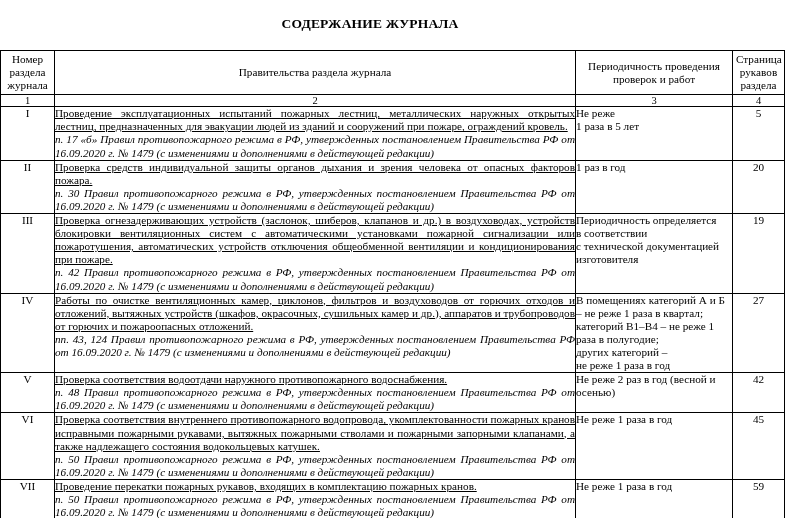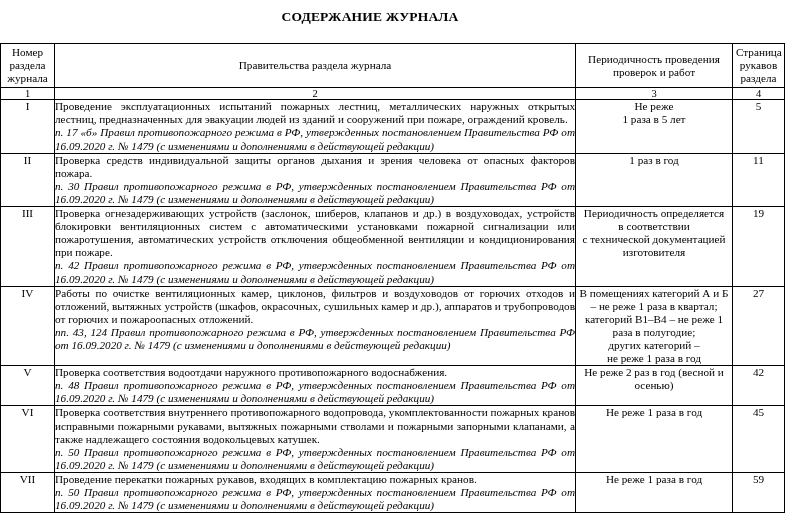--- a/index.html
+++ b/index.html
@@ -9,21 +9,21 @@
     width: 800px;
     height: 518px;
     overflow: hidden;
     font-family: "Liberation Serif", "DejaVu Serif", serif;
     color: #000000;
   }
   .page {
     width: 740px;
     height: 518px;
     box-sizing: border-box;
-    padding-top: 9px;
+    padding-top: 16px;
   }
   .doc-title {
     text-align: center;
     font-weight: bold;
     font-size: 13.5px;
     line-height: 15px;
     letter-spacing: 0.2px;
   }
   table.toc {
     border-collapse: collapse;
@@ -57,27 +57,28 @@
   }
   td.cell-num {
     text-align: center;
     padding-top: 1px;
   }
   td.cell-name {
     padding: 1px 4px 2px 4px;
   }
   .name-text {
     text-align: justify;
+    text-decoration: underline;
   }
   .ref-text {
     font-style: italic;
     text-align: justify;
   }
   td.cell-freq {
-    text-align: center;
+    text-align: left;
     padding: 1px 3px 2px 3px;
     white-space: pre-line;
   }
   td.cell-page {
     text-align: center;
     padding-top: 1px;
   }
   .footer-pagenum {
     text-align: center;
     font-size: 11.5px;
@@ -123,21 +124,21 @@
 1 раза в 5 лет</td>
         <td class="cell-page">5</td>
       </tr>
       <tr>
         <td class="cell-num">II</td>
         <td class="cell-name">
           <div class="name-text">Проверка средств индивидуальной защиты органов дыхания и зрения человека от опасных факторов пожара.</div>
           <div class="ref-text">п. 30 Правил противопожарного режима в РФ, утвержденных постановлением Правительства РФ от 16.09.2020 г. № 1479 (с изменениями и дополнениями в действующей редакции)</div>
         </td>
         <td class="cell-freq">1 раз в год</td>
-        <td class="cell-page">11</td>
+        <td class="cell-page">20</td>
       </tr>
       <tr>
         <td class="cell-num">III</td>
         <td class="cell-name">
           <div class="name-text">Проверка огнезадерживающих устройств (заслонок, шиберов, клапанов и др.) в воздуховодах, устройств блокировки вентиляционных систем с автоматическими установками пожарной сигнализации или пожаротушения, автоматических устройств отключения общеобменной вентиляции и кондиционирования при пожаре.</div>
           <div class="ref-text">п. 42 Правил противопожарного режима в РФ, утвержденных постановлением Правительства РФ от 16.09.2020 г. № 1479 (с изменениями и дополнениями в действующей редакции)</div>
         </td>
         <td class="cell-freq">Периодичность определяется
 в соответствии
 с технической документацией изготовителя</td>

